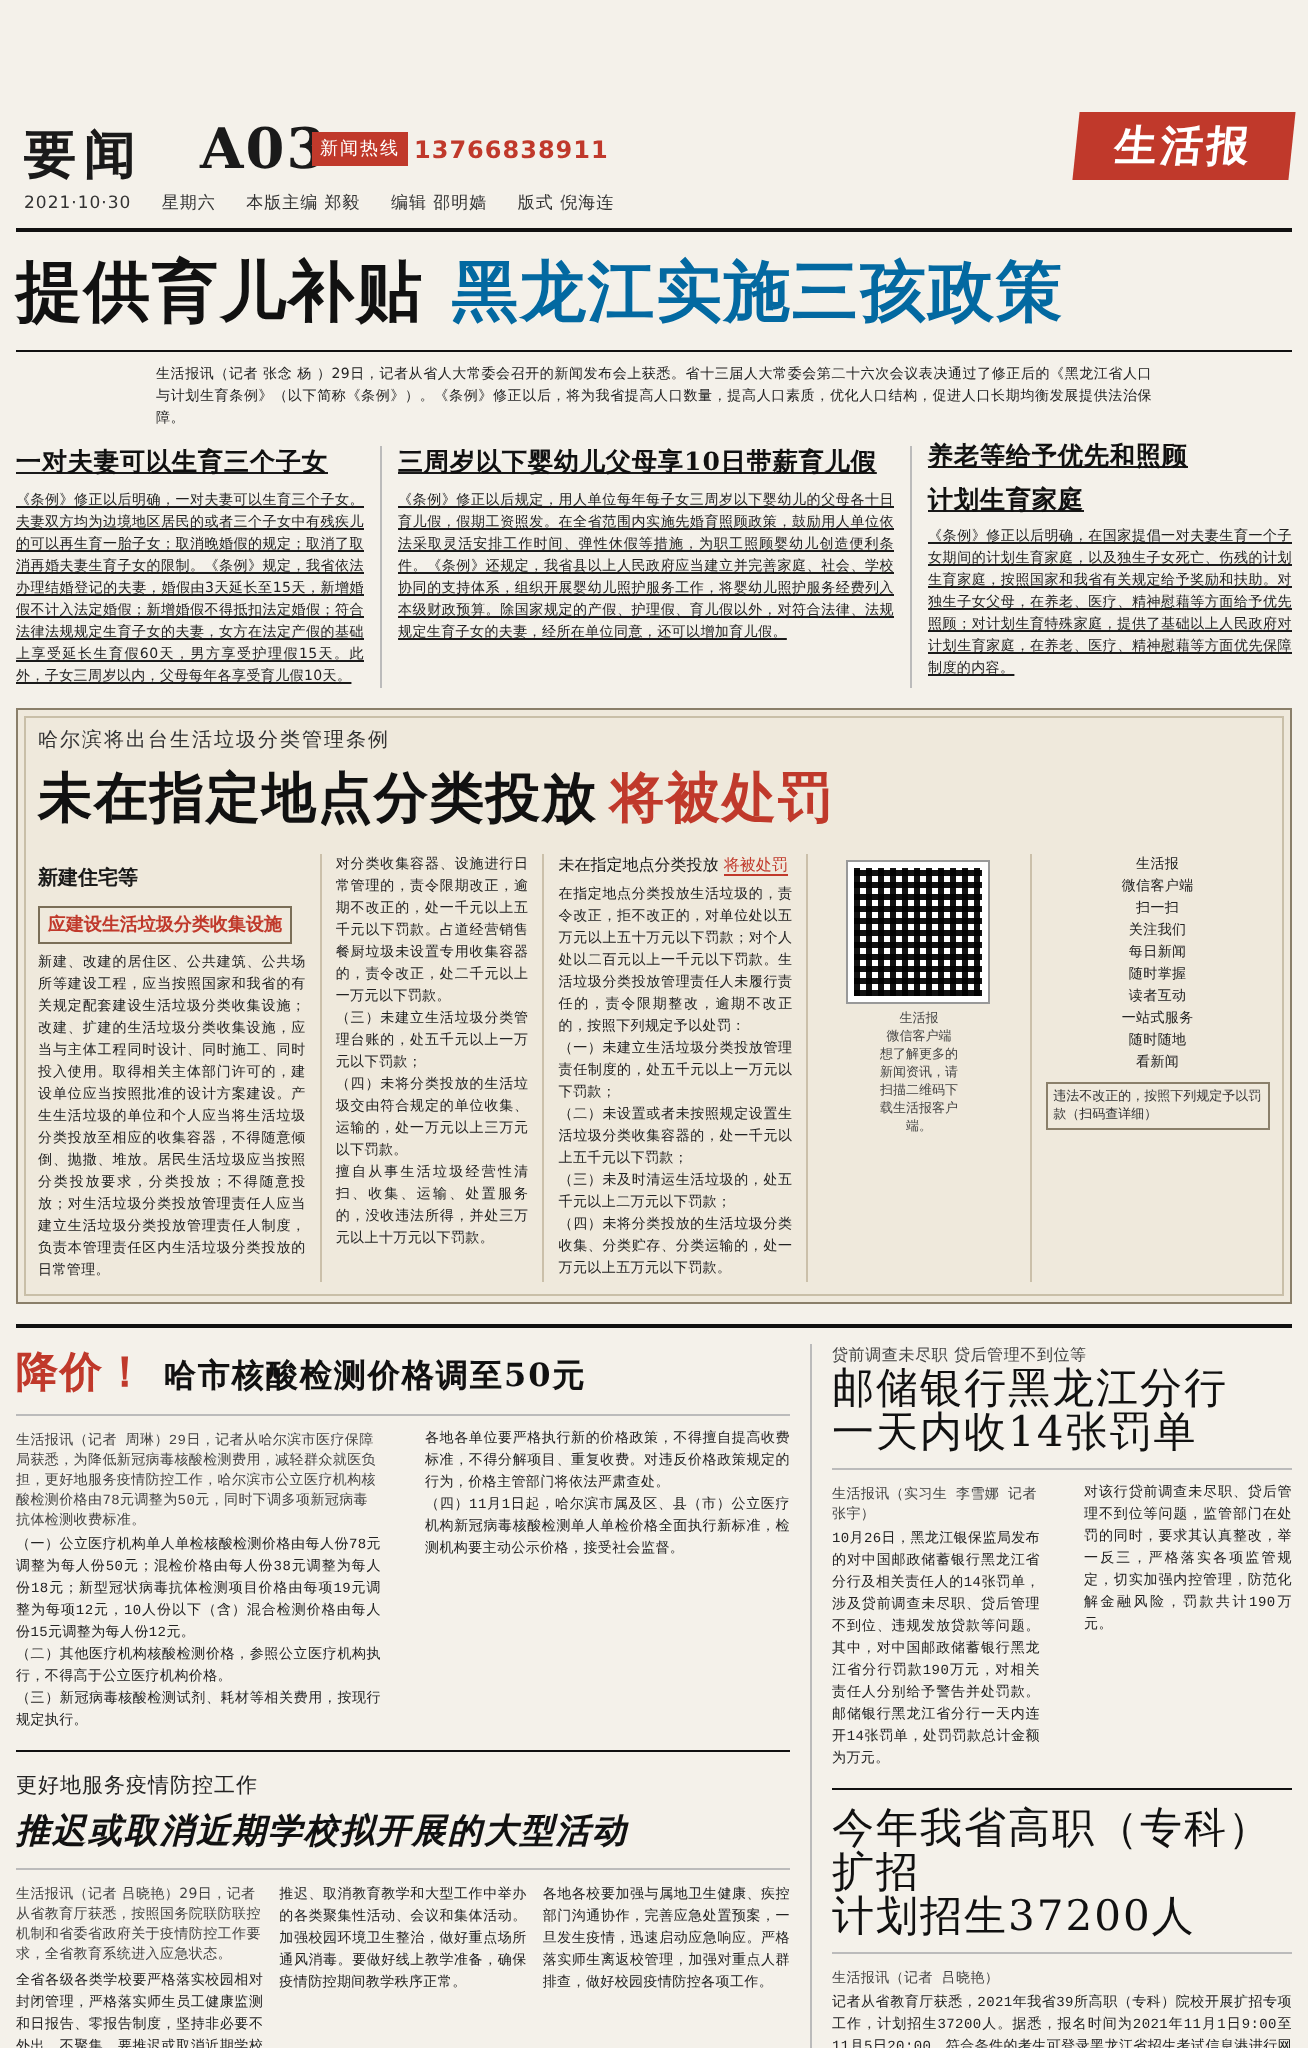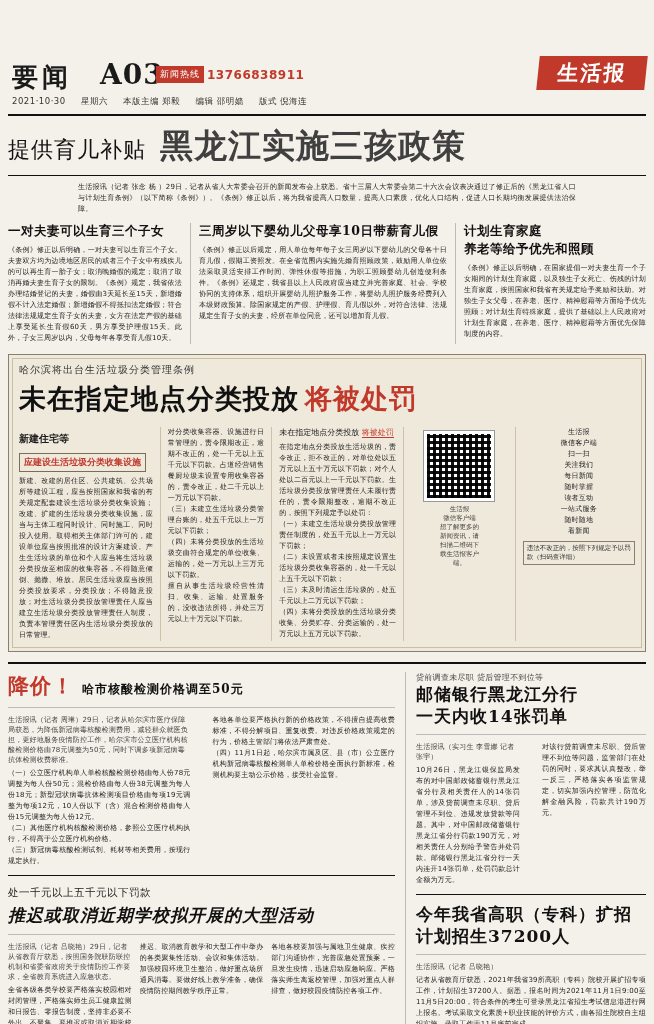--- a/index.html
+++ b/index.html
@@ -36,42 +36,42 @@
     font-family:"DejaVu Serif","Liberation Serif",serif;
     font-size:21px;font-weight:bold;letter-spacing:2px;
     display:flex;align-items:center;justify-content:center;
     transform:skewX(-6deg);
   }
 
   
   .lead-headline{margin-top:8px;display:flex;align-items:baseline;}
   .lead-h-a{
     font-family:"DejaVu Serif","Liberation Serif",serif;
-    font-size:22px;font-weight:normal;letter-spacing:1px;color:#111;
+    font-size:33px;font-weight:bold;letter-spacing:1px;color:#111;
   }
   .lead-h-b{
     font-family:"DejaVu Serif","Liberation Serif",serif;
-    font-size:33px;font-weight:bold;letter-spacing:1px;color:#404040;margin-left:14px;
+    font-size:33px;font-weight:bold;letter-spacing:1px;color:#0369a1;margin-left:14px;
   }
   .rule-thin{border-top:1px solid #111;margin:6px 0 0 0;}
 
   
   .src{font-size:7px;color:#444;letter-spacing:0.2px;margin-bottom:3px;}
   .body-txt{
     font-size:7px;line-height:11px;color:#222;text-align:justify;
     letter-spacing:0.2px;
   }
   .sub-h{
     font-family:"DejaVu Serif","Liberation Serif",serif;
     font-weight:bold;font-size:12.5px;color:#111;margin-bottom:5px;letter-spacing:0.5px;
   }
 
   
   .three-col{display:flex;margin-top:8px;gap:0;}
-  .tc{padding:0 8px;box-sizing:border-box;}
+  .tc{padding:0 8px;box-sizing:border-box;text-decoration:underline;}
   .tc.c1{width:182px;padding-left:0;}
   .tc.c2{width:266px;border-left:1px solid #bbb;border-right:1px solid #bbb;}
   .tc.c3{width:190px;padding-right:0;}
   .tc-split{display:flex;gap:8px;}
   .tc-split > div{flex:1;}
 
   
   .feature{
     margin-top:10px;border:1px solid #8a7f6a;background:#efe9dc;
     padding:8px 10px 10px 10px;position:relative;
@@ -116,35 +116,35 @@
   .bottom{display:flex;margin-top:10px;border-top:2px solid #111;padding-top:8px;}
   .bl{width:398px;padding-right:10px;box-sizing:border-box;border-right:1px solid #bbb;}
   .br{width:240px;padding-left:10px;box-sizing:border-box;}
   .price-head{display:flex;align-items:baseline;}
   .price-tag{
     font-family:"DejaVu Serif","Liberation Serif",serif;
     font-size:21px;font-weight:bold;color:#c0392b;letter-spacing:1px;
   }
   .price-rest{
     font-family:"DejaVu Serif","Liberation Serif",serif;
-    font-size:12px;font-weight:bold;color:#111;margin-left:8px;letter-spacing:1px;text-align:center;
-  }
-  .two-col{display:flex;gap:22px;margin-top:6px;}
+    font-size:16px;font-weight:bold;color:#111;margin-left:8px;letter-spacing:1px;text-align:center;
+  }
+  .two-col{display:flex;gap:22px;margin-top:6px;font-family:Liberation Mono, monospace;}
   .two-col > div{flex:1;}
   .three-sub{display:flex;gap:8px;margin-top:6px;}
   .three-sub > div{flex:1;}
   .sec-head{
     font-family:"DejaVu Serif","Liberation Serif",serif;
     font-size:17px;font-weight:bold;color:#111;letter-spacing:1px;margin-top:4px;font-style:italic;
   }
   .sec-kicker{font-size:10.5px;color:#222;letter-spacing:0.5px;margin-top:10px;}
   .br-kicker{font-size:8px;color:#444;letter-spacing:0.3px;}
   .br-head{
     font-family:"DejaVu Serif","Liberation Serif",serif;
-    font-size:17px;font-weight:bold;color:#111;letter-spacing:1px;line-height:22px;
+    font-size:21px;font-weight:normal;color:#111;letter-spacing:1px;line-height:22px;
   }
   .divider{border-top:1px solid #111;margin:8px 0;}
   .divider-thin{border-top:1px solid #bbb;margin:7px 0;}
 </style>
 </head>
 <body>
 
 <div class="page">
  <div class="inner">
 
@@ -180,22 +180,22 @@
       <div class="sub-h">一对夫妻可以生育三个子女</div>
       <div class="body-txt">《条例》修正以后明确，一对夫妻可以生育三个子女。夫妻双方均为边境地区居民的或者三个子女中有残疾儿的可以再生育一胎子女；取消晚婚假的规定；取消了取消再婚夫妻生育子女的限制。《条例》规定，我省依法办理结婚登记的夫妻，婚假由3天延长至15天，新增婚假不计入法定婚假；新增婚假不得抵扣法定婚假；符合法律法规规定生育子女的夫妻，女方在法定产假的基础上享受延长生育假60天，男方享受护理假15天。此外，子女三周岁以内，父母每年各享受育儿假10天。</div>
     </div>
     <div class="tc c2">
       <div class="sub-h">三周岁以下婴幼儿父母享10日带薪育儿假</div>
       <div class="tc-split">
         <div class="body-txt">《条例》修正以后规定，用人单位每年每子女三周岁以下婴幼儿的父母各十日育儿假，假期工资照发。在全省范围内实施先婚育照顾政策，鼓励用人单位依法采取灵活安排工作时间、弹性休假等措施，为职工照顾婴幼儿创造便利条件。《条例》还规定，我省县以上人民政府应当建立并完善家庭、社会、学校协同的支持体系，组织开展婴幼儿照护服务工作，将婴幼儿照护服务经费列入本级财政预算。除国家规定的产假、护理假、育儿假以外，对符合法律、法规规定生育子女的夫妻，经所在单位同意，还可以增加育儿假。</div>
       </div>
     </div>
     <div class="tc c3">
+      <div class="sub-h" style="margin-top:-3px;">养老等给予优先和照顾</div>
       <div class="sub-h" style="line-height:16px;">计划生育家庭</div>
-      <div class="sub-h" style="margin-top:-3px;">养老等给予优先和照顾</div>
       <div class="body-txt">《条例》修正以后明确，在国家提倡一对夫妻生育一个子女期间的计划生育家庭，以及独生子女死亡、伤残的计划生育家庭，按照国家和我省有关规定给予奖励和扶助。对独生子女父母，在养老、医疗、精神慰藉等方面给予优先照顾；对计划生育特殊家庭，提供了基础以上人民政府对计划生育家庭，在养老、医疗、精神慰藉等方面优先保障制度的内容。</div>
     </div>
   </div>
 
   <div class="feature">
     <div class="feat-kicker">哈尔滨将出台生活垃圾分类管理条例</div>
     <div class="feat-head">
       <span class="feat-h-a">未在指定地点分类投放</span>
       <span class="feat-h-b">将被处罚</span>
     </div>
@@ -269,21 +269,21 @@
 （三）新冠病毒核酸检测试剂、耗材等相关费用，按现行规定执行。</div>
         </div>
         <div>
           <div class="body-txt" style="white-space:pre-line;">各地各单位要严格执行新的价格政策，不得擅自提高收费标准，不得分解项目、重复收费。对违反价格政策规定的行为，价格主管部门将依法严肃查处。
 （四）11月1日起，哈尔滨市属及区、县（市）公立医疗机构新冠病毒核酸检测单人单检价格全面执行新标准，检测机构要主动公示价格，接受社会监督。</div>
         </div>
       </div>
 
       <div class="divider"></div>
 
-      <div class="sec-kicker">处一千元以上五千元以下罚款</div>
+      <div class="sec-kicker">更好地服务疫情防控工作</div>
       <div class="sec-head">推迟或取消近期学校拟开展的大型活动</div>
       <div class="divider-thin"></div>
       <div class="three-sub">
         <div>
           <div class="src">生活报讯（记者 吕晓艳）29日，记者从省教育厅获悉，按照国务院联防联控机制和省委省政府关于疫情防控工作要求，全省教育系统进入应急状态。</div>
           <div class="body-txt">全省各级各类学校要严格落实校园相对封闭管理，严格落实师生员工健康监测和日报告、零报告制度，坚持非必要不外出、不聚集。要推迟或取消近期学校拟开展的大型活动，减少人员聚集。</div>
         </div>
         <div>
           <div class="body-txt">推迟、取消教育教学和大型工作中举办的各类聚集性活动、会议和集体活动。加强校园环境卫生整治，做好重点场所通风消毒。要做好线上教学准备，确保疫情防控期间教学秩序正常。</div>
         </div>

